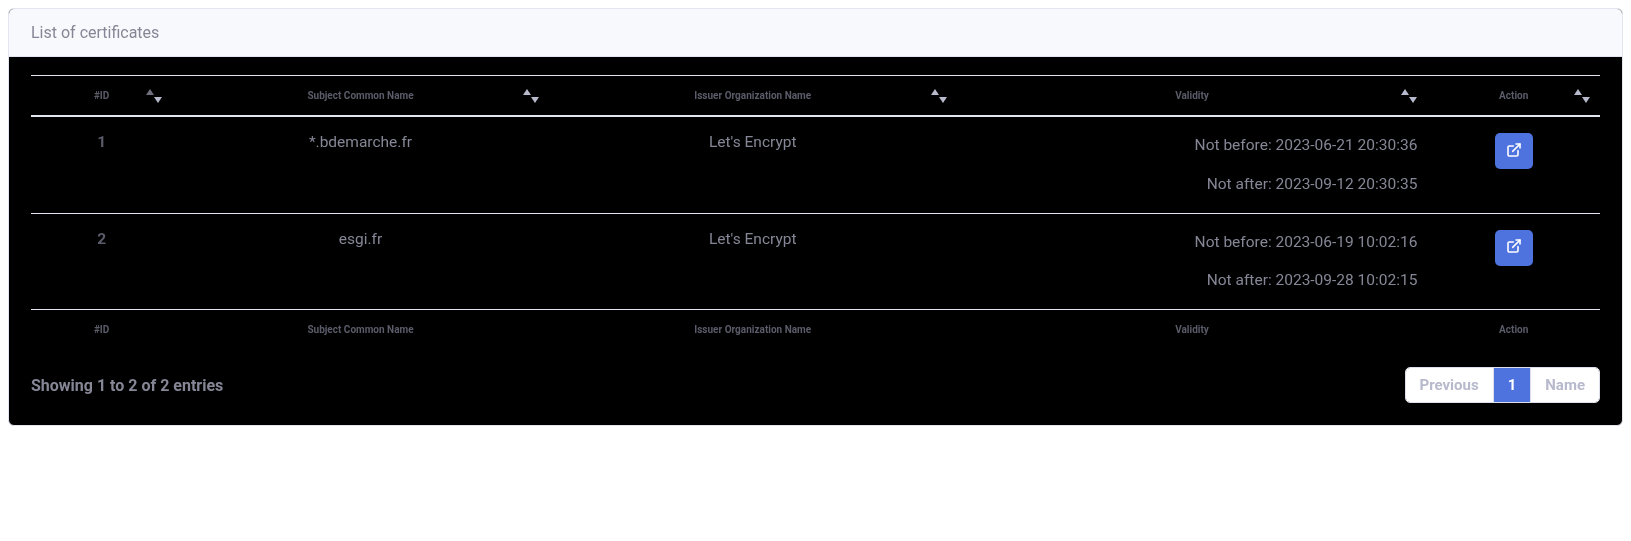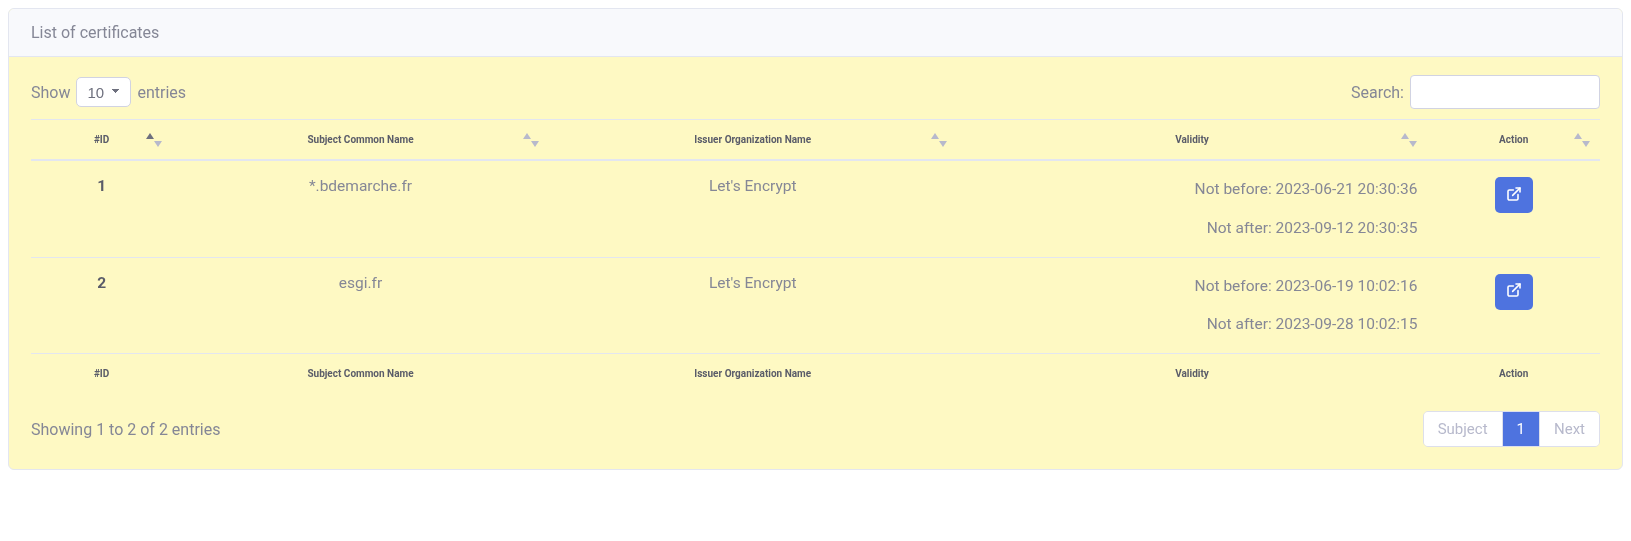--- a/index.html
+++ b/index.html
@@ -9,21 +9,21 @@
     font-size: 16px;
     color: #6e707e;
     background: #fff;
     padding: 0;
   }
   .card {
     margin: 8px;
     border: 1px solid #e3e6f0;
     border-radius: 6px;
     overflow: hidden;
-    background: #fef9c3;
+    background: #000000;
   }
   .card-header {
     background: #f8f9fc;
     border-bottom: 1px solid #e3e6f0;
     padding: 14px 22px;
     color: #858796;
     font-size: 16px;
   }
   .card-body {
     padding: 18px 22px 22px 22px;
@@ -129,20 +129,21 @@
     cursor: pointer;
     color: #fff;
   }
   .action-btn svg { width: 16px; height: 16px; }
   .bottom-bar {
     display: flex;
     justify-content: space-between;
     align-items: center;
     margin-top: 18px;
     color: #858796;
+    font-weight: bold;
   }
   .paginate {
     display: inline-flex;
     border: 1px solid #dddfeb;
     border-radius: 5px;
     overflow: hidden;
   }
   .paginate .pg {
     padding: 8px 14px;
     color: #858796;
@@ -164,33 +165,20 @@
 </style>
 </head>
 <body>
 
 <div class="card">
   <div class="card-header">
     <span>List of certificates</span>
   </div>
   <div class="card-body">
 
-    <div class="top-controls">
-      <div class="length-wrap">
-        <span>Show</span>
-        <select class="length-select">
-          <option>10</option>
-        </select>
-        <span>entries</span>
-      </div>
-      <div class="search-wrap">
-        <span>Search:</span>
-        <input type="text" class="search-input" value="" style="">
-      </div>
-    </div>
 
     <table class="dt">
       <thead>
         <tr>
           <th style="width:9%">
             <span>#ID</span>
             <span class="sort-icons">
               <svg viewBox="0 0 8 14">
                   <path d="M4 0 L8 6 L0 6 Z" fill="currentColor" class="up-on"></path>
                 </svg>
@@ -294,20 +282,20 @@
           <th>Issuer Organization Name</th>
           <th>Validity</th>
           <th>Action</th>
         </tr>
       </tfoot>
     </table>
 
     <div class="bottom-bar">
       <div>Showing 1 to 2 of 2 entries</div>
       <div class="paginate">
-        <span class="pg disabled">Subject</span>
+        <span class="pg disabled">Previous</span>
         <span class="pg active">1</span>
-        <span class="pg disabled">Next</span>
+        <span class="pg disabled">Name</span>
       </div>
     </div>
 
   </div>
 </div>
 
 </body></html>

